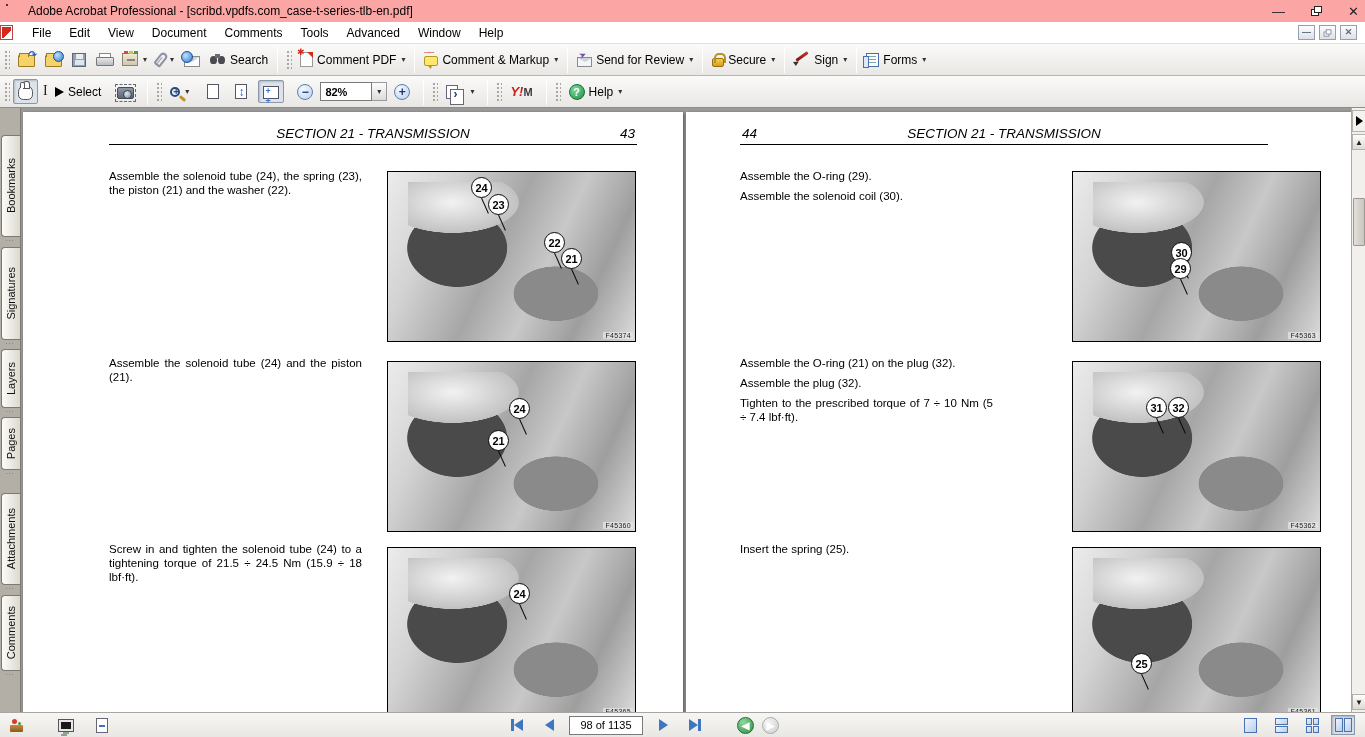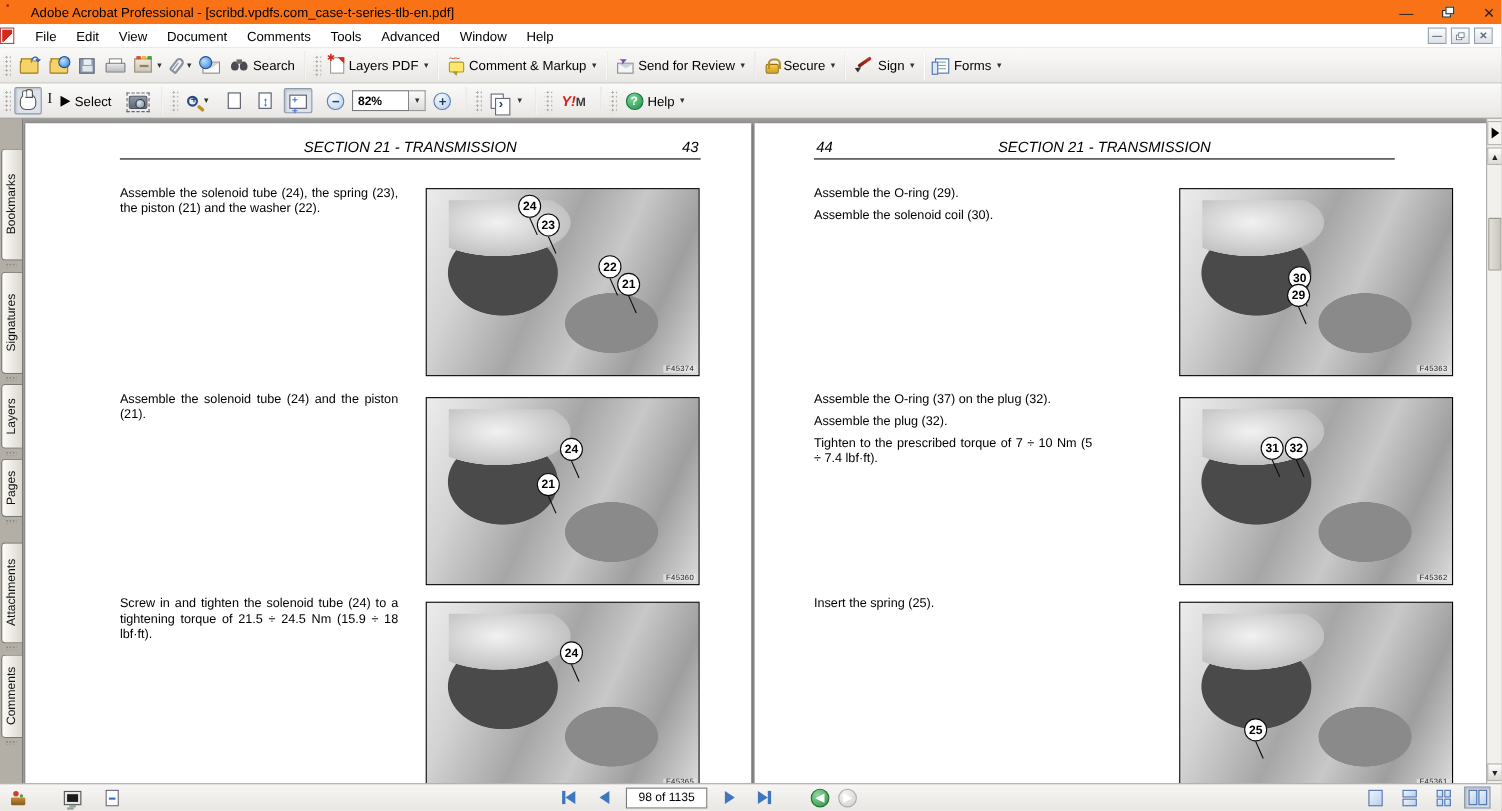--- a/index.html
+++ b/index.html
@@ -1,21 +1,21 @@
 <!DOCTYPE html>
 <html><head>
 <meta charset="utf-8">
 <style>
   * { margin:0; padding:0; box-sizing:border-box; }
   html,body { width:1365px; height:737px; overflow:hidden; }
   body { font-family:"Liberation Sans", sans-serif; font-size:12px; background:#fff; }
   #window { position:relative; width:1365px; height:737px; background:#fff; }
 
   
-  .titlebar { position:absolute; top:0; left:0; width:100%; height:22px; background:#f97316; display:flex; align-items:center; padding-left:6px; }
+  .titlebar { position:absolute; top:0; left:0; width:100%; height:22px; background:#fca5a5; display:flex; align-items:center; padding-left:6px; }
   .pdf-logo { width:15px; height:15px; position:relative; margin-right:7px; }
   .pdf-logo .tri { position:absolute; inset:0; background:linear-gradient(135deg,#d42a1e 55%,#fff 56%); border:1px solid #a01010; }
   .title-text { font-size:12px; color:#000; }
   .win-controls { position:absolute; right:6px; top:0; height:22px; display:flex; align-items:center; gap:26px; }
   .win-glyph { font-size:13px; color:#222; line-height:1; cursor:default; }
   .glyph-restore { position:relative; width:11px; height:10px; display:inline-block; }
   .glyph-restore i { position:absolute; width:8px; height:7px; border:1px solid #222; background:#fff; display:block; }
   .glyph-restore i.b { left:0; top:3px; } .glyph-restore i.t { left:3px; top:0; }
 
   
@@ -236,21 +236,21 @@
         <span class="ic i-email"></span>
       </span>
     <span class="tbtn">
         <span class="ic i-binoc"></span>
         <span>Search</span>
       </span>
     <span class="tsep"></span>
       <span class="grip"></span>
     <span class="tbtn">
         <span class="ic i-createpdf"></span>
-        <span>Layers PDF</span>
+        <span>Comment PDF</span>
         <span class="caret">▾</span>
       </span>
     <span class="tsep"></span>
     <span class="tbtn">
         <span class="ic i-comment"></span>
         <span>Comment &amp; Markup</span>
         <span class="caret">▾</span>
       </span>
     <span class="tsep"></span>
     <span class="tbtn">
@@ -411,21 +411,21 @@
             <p>Assemble the O-ring (29).</p>
             <p>Assemble the solenoid coil (30).</p>
           </div>
           <div class="figure" style="top:59px;left:332px;">
             <span class="callout" style="left:98px;top:70px;">30</span>
             <span class="callout" style="left:97px;top:86px;">29</span>
             <span class="fig-label">F45363</span>
           </div>
 
           <div class="txtblock" style="top:244px;left:0;">
-            <p>Assemble the O-ring (37) on the plug (32).</p>
+            <p>Assemble the O-ring (21) on the plug (32).</p>
             <p>Assemble the plug (32).</p>
             <p>Tighten to the prescribed torque of 7 ÷ 10 Nm (5 ÷ 7.4 lbf·ft).</p>
           </div>
           <div class="figure" style="top:249px;left:332px;">
             <span class="callout" style="left:73px;top:35px;">31</span>
             <span class="callout" style="left:95px;top:35px;">32</span>
             <span class="fig-label">F45362</span>
           </div>
 
           <div class="txtblock" style="top:430px;left:0;">

